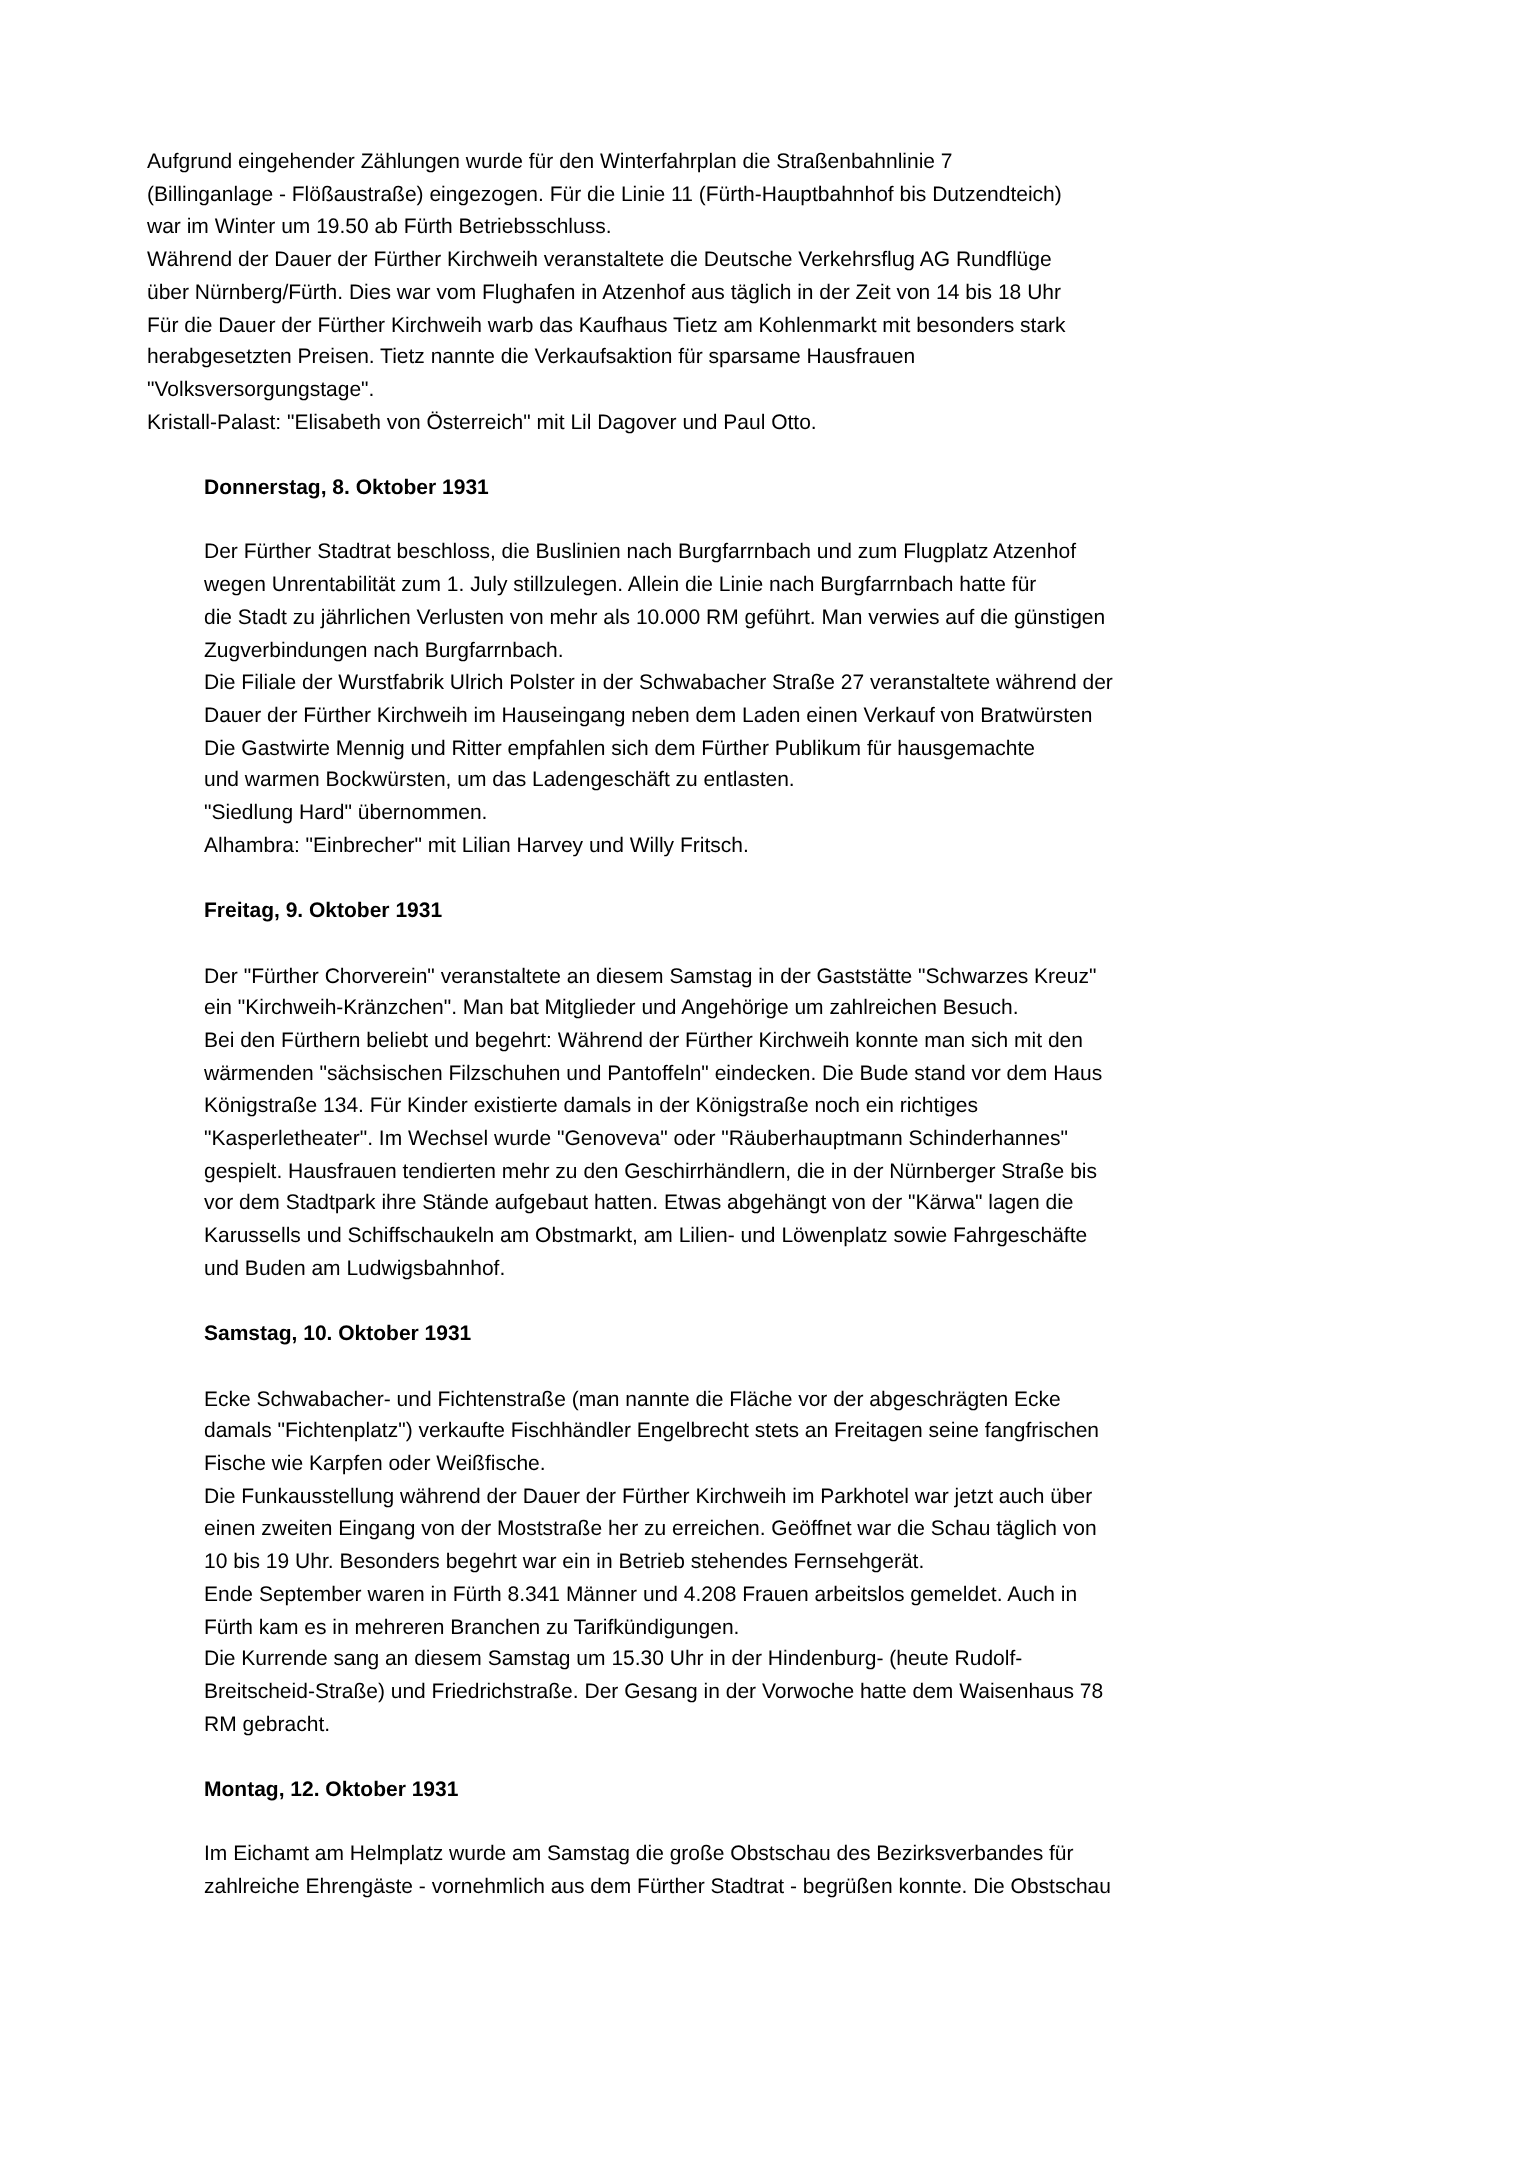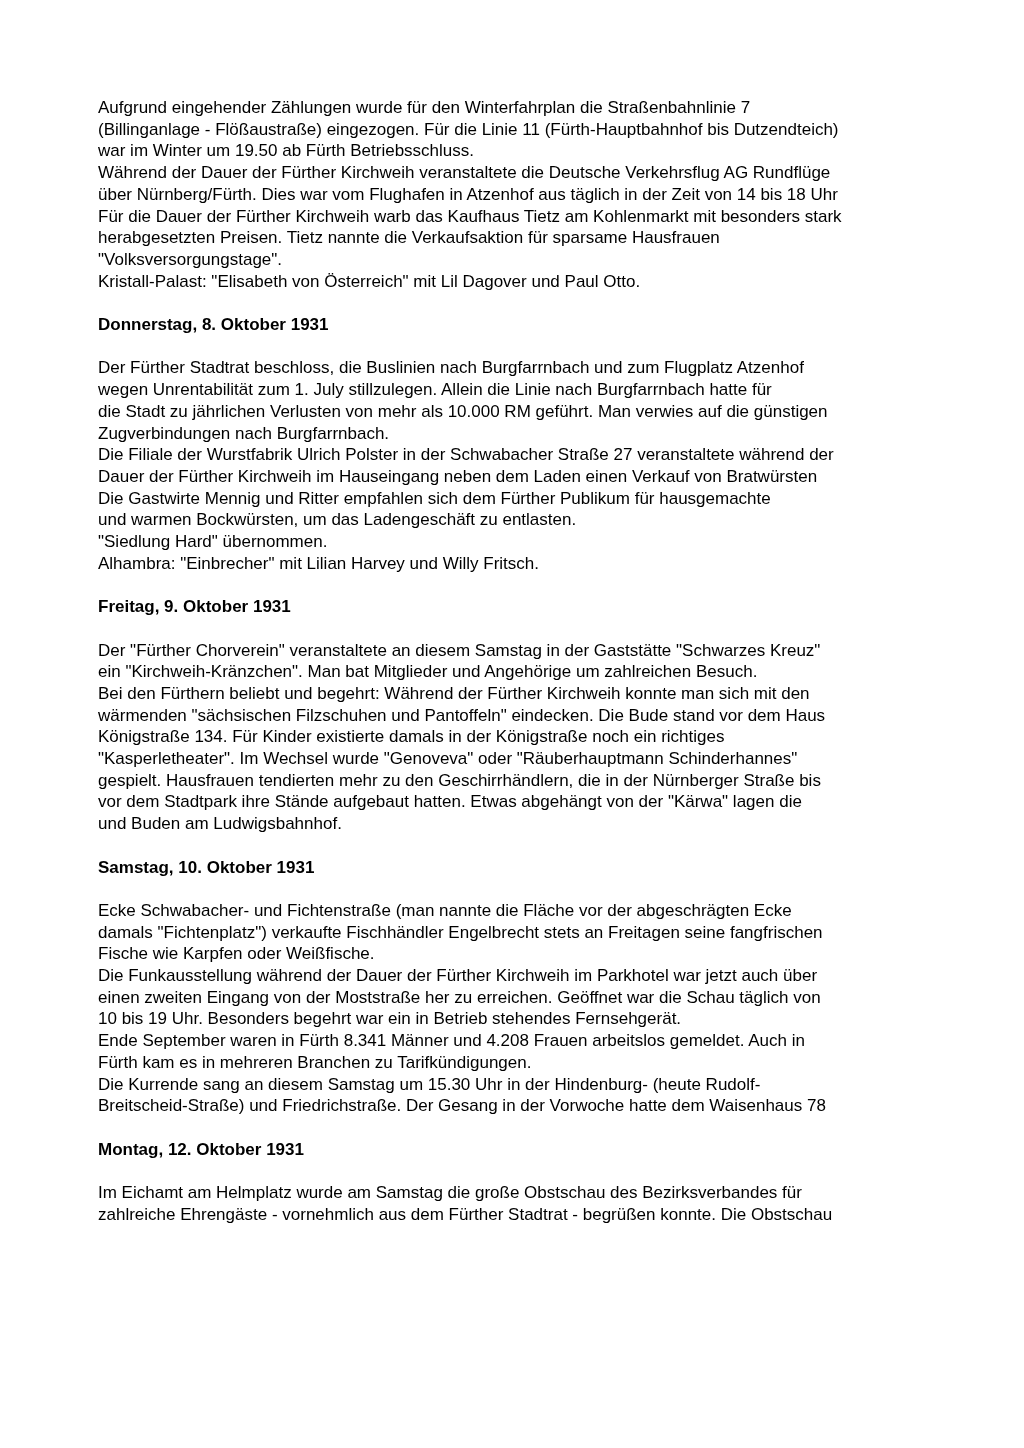--- a/index.html
+++ b/index.html
@@ -14,26 +14,27 @@
     background: #ffffff;
     overflow: hidden;
   }
   .doc {
     position: absolute;
     left: 98px;
     top: 97px;
     width: 838px;
     color: #000000;
     font-family: "Liberation Sans", sans-serif;
-    font-size: 17px;
+    font-size: 14px;
     line-height: 21.7px;
     font-weight: 400;
   }
   .block + .block {
     margin-top: 21.7px; 
+    margin-left: 38px;
   }
   .line {
     white-space: pre;
   }
   .heading {
     font-weight: 700;
     white-space: pre;
   }
 </style>
 </head>
@@ -68,34 +69,36 @@
       <div class="heading block">Freitag, 9. Oktober 1931</div>
       <div class="paragraph block">
         <div class="line">Der "Fürther Chorverein" veranstaltete an diesem Samstag in der Gaststätte "Schwarzes Kreuz"</div>
         <div class="line">ein "Kirchweih-Kränzchen". Man bat Mitglieder und Angehörige um zahlreichen Besuch.</div>
         <div class="line">Bei den Fürthern beliebt und begehrt: Während der Fürther Kirchweih konnte man sich mit den</div>
         <div class="line">wärmenden "sächsischen Filzschuhen und Pantoffeln" eindecken. Die Bude stand vor dem Haus</div>
         <div class="line">Königstraße 134. Für Kinder existierte damals in der Königstraße noch ein richtiges</div>
         <div class="line">"Kasperletheater". Im Wechsel wurde "Genoveva" oder "Räuberhauptmann Schinderhannes"</div>
         <div class="line">gespielt. Hausfrauen tendierten mehr zu den Geschirrhändlern, die in der Nürnberger Straße bis</div>
         <div class="line">vor dem Stadtpark ihre Stände aufgebaut hatten. Etwas abgehängt von der "Kärwa" lagen die</div>
+        <div class="line">Karussells und Schiffschaukeln am Obstmarkt, am Lilien- und Löwenplatz sowie Fahrgeschäfte</div>
         <div class="line">und Buden am Ludwigsbahnhof.</div>
       </div>
       <div class="heading block">Samstag, 10. Oktober 1931</div>
       <div class="paragraph block">
         <div class="line">Ecke Schwabacher- und Fichtenstraße (man nannte die Fläche vor der abgeschrägten Ecke</div>
         <div class="line">damals "Fichtenplatz") verkaufte Fischhändler Engelbrecht stets an Freitagen seine fangfrischen</div>
         <div class="line">Fische wie Karpfen oder Weißfische.</div>
         <div class="line">Die Funkausstellung während der Dauer der Fürther Kirchweih im Parkhotel war jetzt auch über</div>
         <div class="line">einen zweiten Eingang von der Moststraße her zu erreichen. Geöffnet war die Schau täglich von</div>
         <div class="line">10 bis 19 Uhr. Besonders begehrt war ein in Betrieb stehendes Fernsehgerät.</div>
         <div class="line">Ende September waren in Fürth 8.341 Männer und 4.208 Frauen arbeitslos gemeldet. Auch in</div>
         <div class="line">Fürth kam es in mehreren Branchen zu Tarifkündigungen.</div>
         <div class="line">Die Kurrende sang an diesem Samstag um 15.30 Uhr in der Hindenburg- (heute Rudolf-</div>
         <div class="line">Breitscheid-Straße) und Friedrichstraße. Der Gesang in der Vorwoche hatte dem Waisenhaus 78</div>
+        <div class="line">RM gebracht.</div>
       </div>
       <div class="heading block">Montag, 12. Oktober 1931</div>
       <div class="paragraph block">
         <div class="line">Im Eichamt am Helmplatz wurde am Samstag die große Obstschau des Bezirksverbandes für</div>
         <div class="line">zahlreiche Ehrengäste - vornehmlich aus dem Fürther Stadtrat - begrüßen konnte. Die Obstschau</div>
       </div>
     </div>
 </div>
 
 </body></html>

